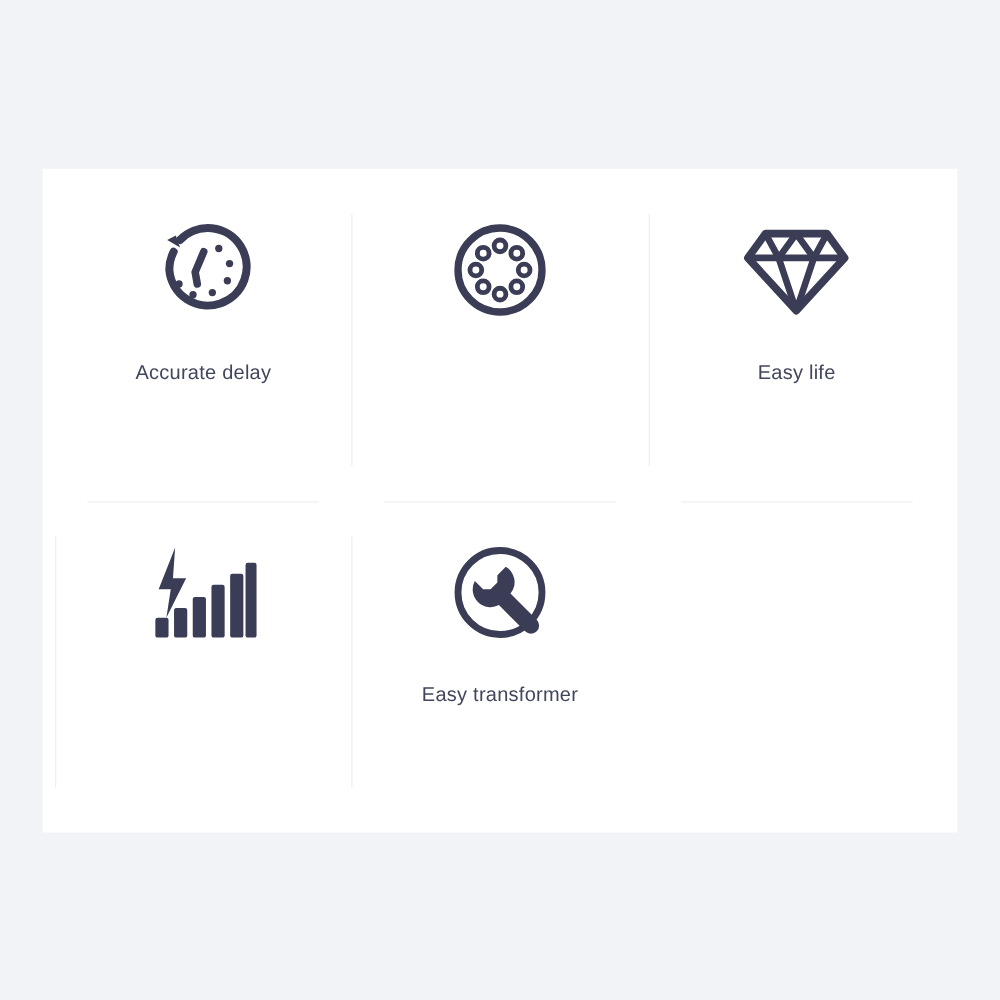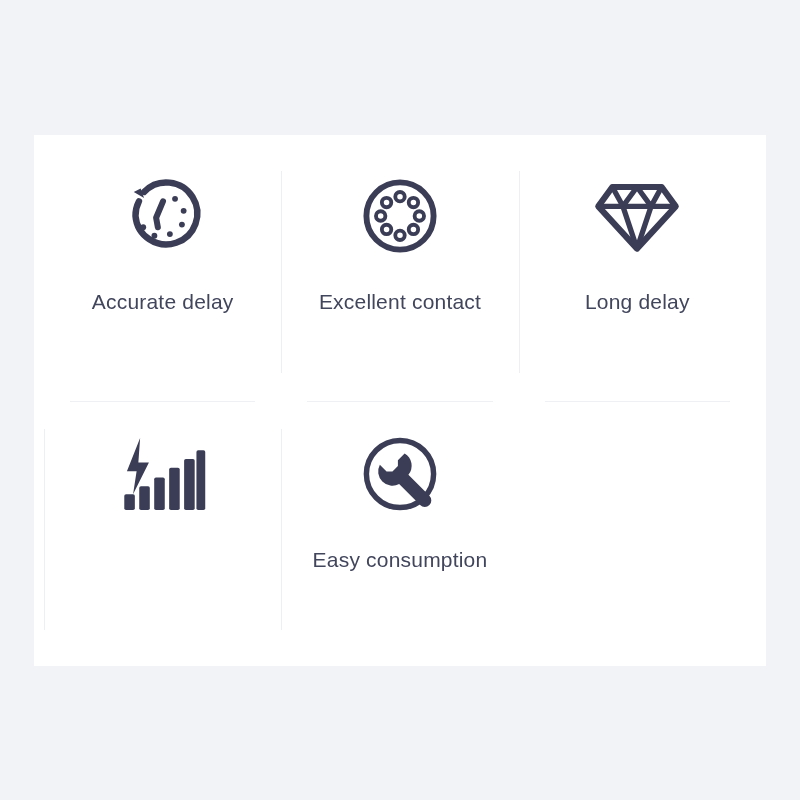--- a/index.html
+++ b/index.html
@@ -74,21 +74,21 @@
     height: 98px;
     display: flex;
     align-items: center;
     justify-content: center;
   }
   .icon-wrap svg {
     display: block;
   }
   .feature-label {
     margin-top: 24px;
-    font-size: 21px;
+    font-size: 16px;
     line-height: 1.2;
     color: #42465c;
     letter-spacing: 0.2px;
     text-align: right;
     white-space: nowrap;
   }
 </style>
 </head>
 <body>
 
@@ -124,33 +124,32 @@
             <circle cx="50" cy="27" r="5.6" stroke="#3a3d55" stroke-width="4.6" fill="none"></circle>
             <circle cx="66" cy="34" r="5.6" stroke="#3a3d55" stroke-width="4.6" fill="none"></circle>
             <circle cx="73" cy="50" r="5.6" stroke="#3a3d55" stroke-width="4.6" fill="none"></circle>
             <circle cx="66" cy="66" r="5.6" stroke="#3a3d55" stroke-width="4.6" fill="none"></circle>
             <circle cx="50" cy="73" r="5.6" stroke="#3a3d55" stroke-width="4.6" fill="none"></circle>
             <circle cx="34" cy="66" r="5.6" stroke="#3a3d55" stroke-width="4.6" fill="none"></circle>
             <circle cx="27" cy="50" r="5.6" stroke="#3a3d55" stroke-width="4.6" fill="none"></circle>
             <circle cx="34" cy="34" r="5.6" stroke="#3a3d55" stroke-width="4.6" fill="none"></circle>
           </svg>
         </div>
-        <div class="feature-label">Excellent contact</div>
       </div>
 
       <div class="feature-cell row-1 col-3">
         <div class="icon-wrap">
           <svg width="88" height="76" viewBox="0 0 100 86" fill="none">
             <path d="M22 10 H78 L94 32 L50 80 L6 32 Z" stroke="#3a3d55" stroke-width="7" stroke-linejoin="round" fill="none"></path>
             <path d="M6 32 H94" stroke="#3a3d55" stroke-width="6" stroke-linejoin="round"></path>
             <path d="M22 10 L34 32 L50 10 L66 32 L78 10" stroke="#3a3d55" stroke-width="6" stroke-linejoin="round" fill="none"></path>
             <path d="M34 32 L50 80 L66 32" stroke="#3a3d55" stroke-width="6" stroke-linejoin="round" fill="none"></path>
           </svg>
         </div>
-        <div class="feature-label">Long delay</div>
+        <div class="feature-label">Easy life</div>
       </div>
 
 
       <div class="feature-cell row-2 col-2">
         <div class="icon-wrap">
           <svg width="88" height="80" viewBox="0 0 100 90" fill="none">
 
             <path d="M24 4 L9 42 H20 L16 68 L34 32 H22 Z" fill="#3a3d55"></path>
 
             <rect x="6" y="68" width="12" height="18" rx="2" fill="#3a3d55"></rect>
@@ -166,18 +165,18 @@
       <div class="feature-cell row-2 col-3">
         <div class="icon-wrap">
           <svg width="84" height="84" viewBox="0 0 100 100" fill="none">
             <circle cx="50" cy="50" r="40" stroke="#3a3d55" stroke-width="6.5" fill="none"></circle>
 
             <path d="M55.5 25.5 L47.5 33.5 L47.5 40.5 L41 47 L34 47 L26 39
                      A17 17 0 0 0 49 62 L74 87 A7.5 7.5 0 0 0 85 76 L60 51
                      A17 17 0 0 0 55.5 25.5 Z" fill="#3a3d55"></path>
           </svg>
         </div>
-        <div class="feature-label">Easy consumption</div>
+        <div class="feature-label">Easy transformer</div>
       </div>
 
     </div>
   </div>
 </div>
 
 </body></html>

